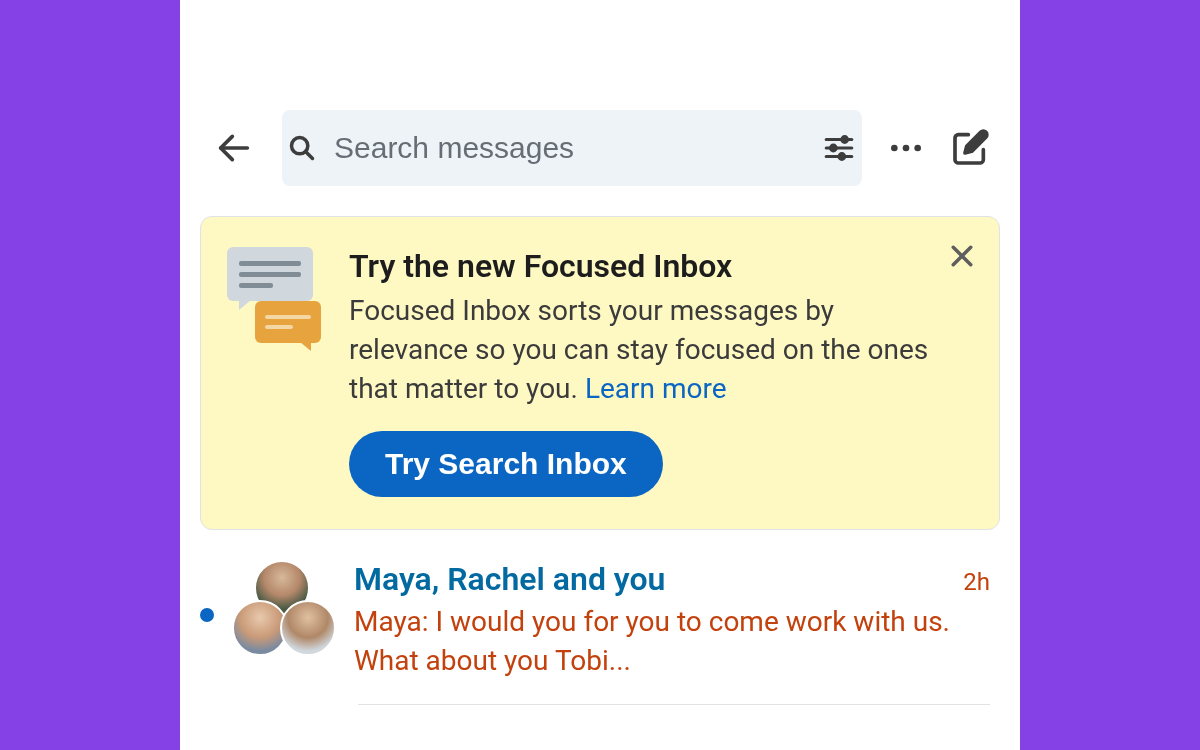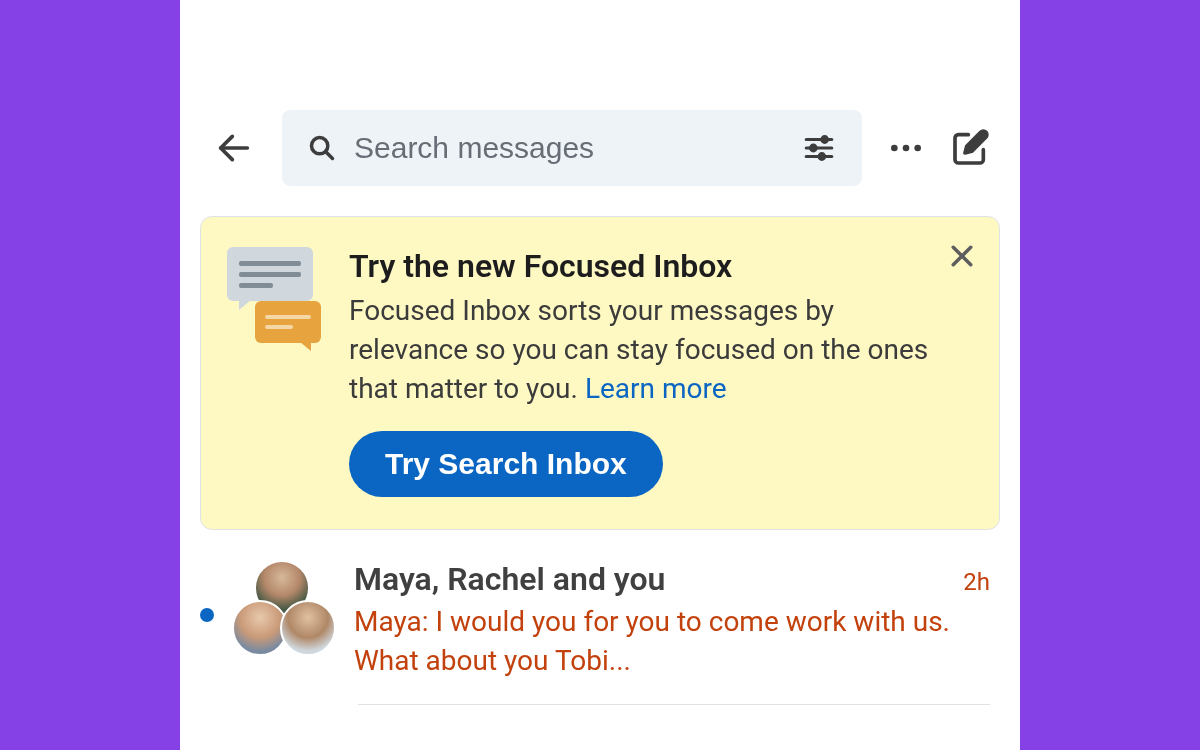--- a/index.html
+++ b/index.html
@@ -30,21 +30,21 @@
     display:flex; align-items:center; justify-content:center;
     cursor:pointer;
   }
   .search-bar {
     flex: 1;
     background: #eef3f8;
     border-radius: 8px;
     height: 76px;
     display: flex;
     align-items: center;
-    padding: 0 26px;
+    padding: 0 6px;
     gap: 18px;
   }
   .search-input {
     flex:1;
     border:none;
     background:transparent;
     font-size: 30px;
     color:#666d75;
     outline:none;
   }
@@ -158,21 +158,21 @@
     position:absolute;
     width:56px; height:56px;
     border-radius:50%;
     border:2px solid #fff;
   }
   .av1 { top:0; left:22px; background: radial-gradient(circle at 50% 30%, #d7b89a 0%, #b5886a 40%, #4a5a45 70%); }
   .av2 { top:40px; left:0; background: radial-gradient(circle at 50% 30%, #e8c9ac 0%, #c99a78 45%, #7a8aa0 75%); }
   .av3 { top:40px; left:48px; background: radial-gradient(circle at 50% 30%, #e0c0a0 0%, #b08868 45%, #d0d8de 75%); }
   .convo-body { flex:1; }
   .convo-header { display:flex; justify-content:space-between; align-items:baseline; }
-  .convo-title { font-size: 32px; font-weight:600; color:#404040; }
+  .convo-title { font-size: 32px; font-weight:600; color:#0369a1; }
   .convo-time { font-size: 24px; color:#c2410c; margin-left:12px;}
   .convo-preview {
     font-size: 28px;
     color:#c2410c;
     line-height:1.4;
     margin-top:4px;
   }
   .divider {
     height:1px;
     background:#e0e3e6;

